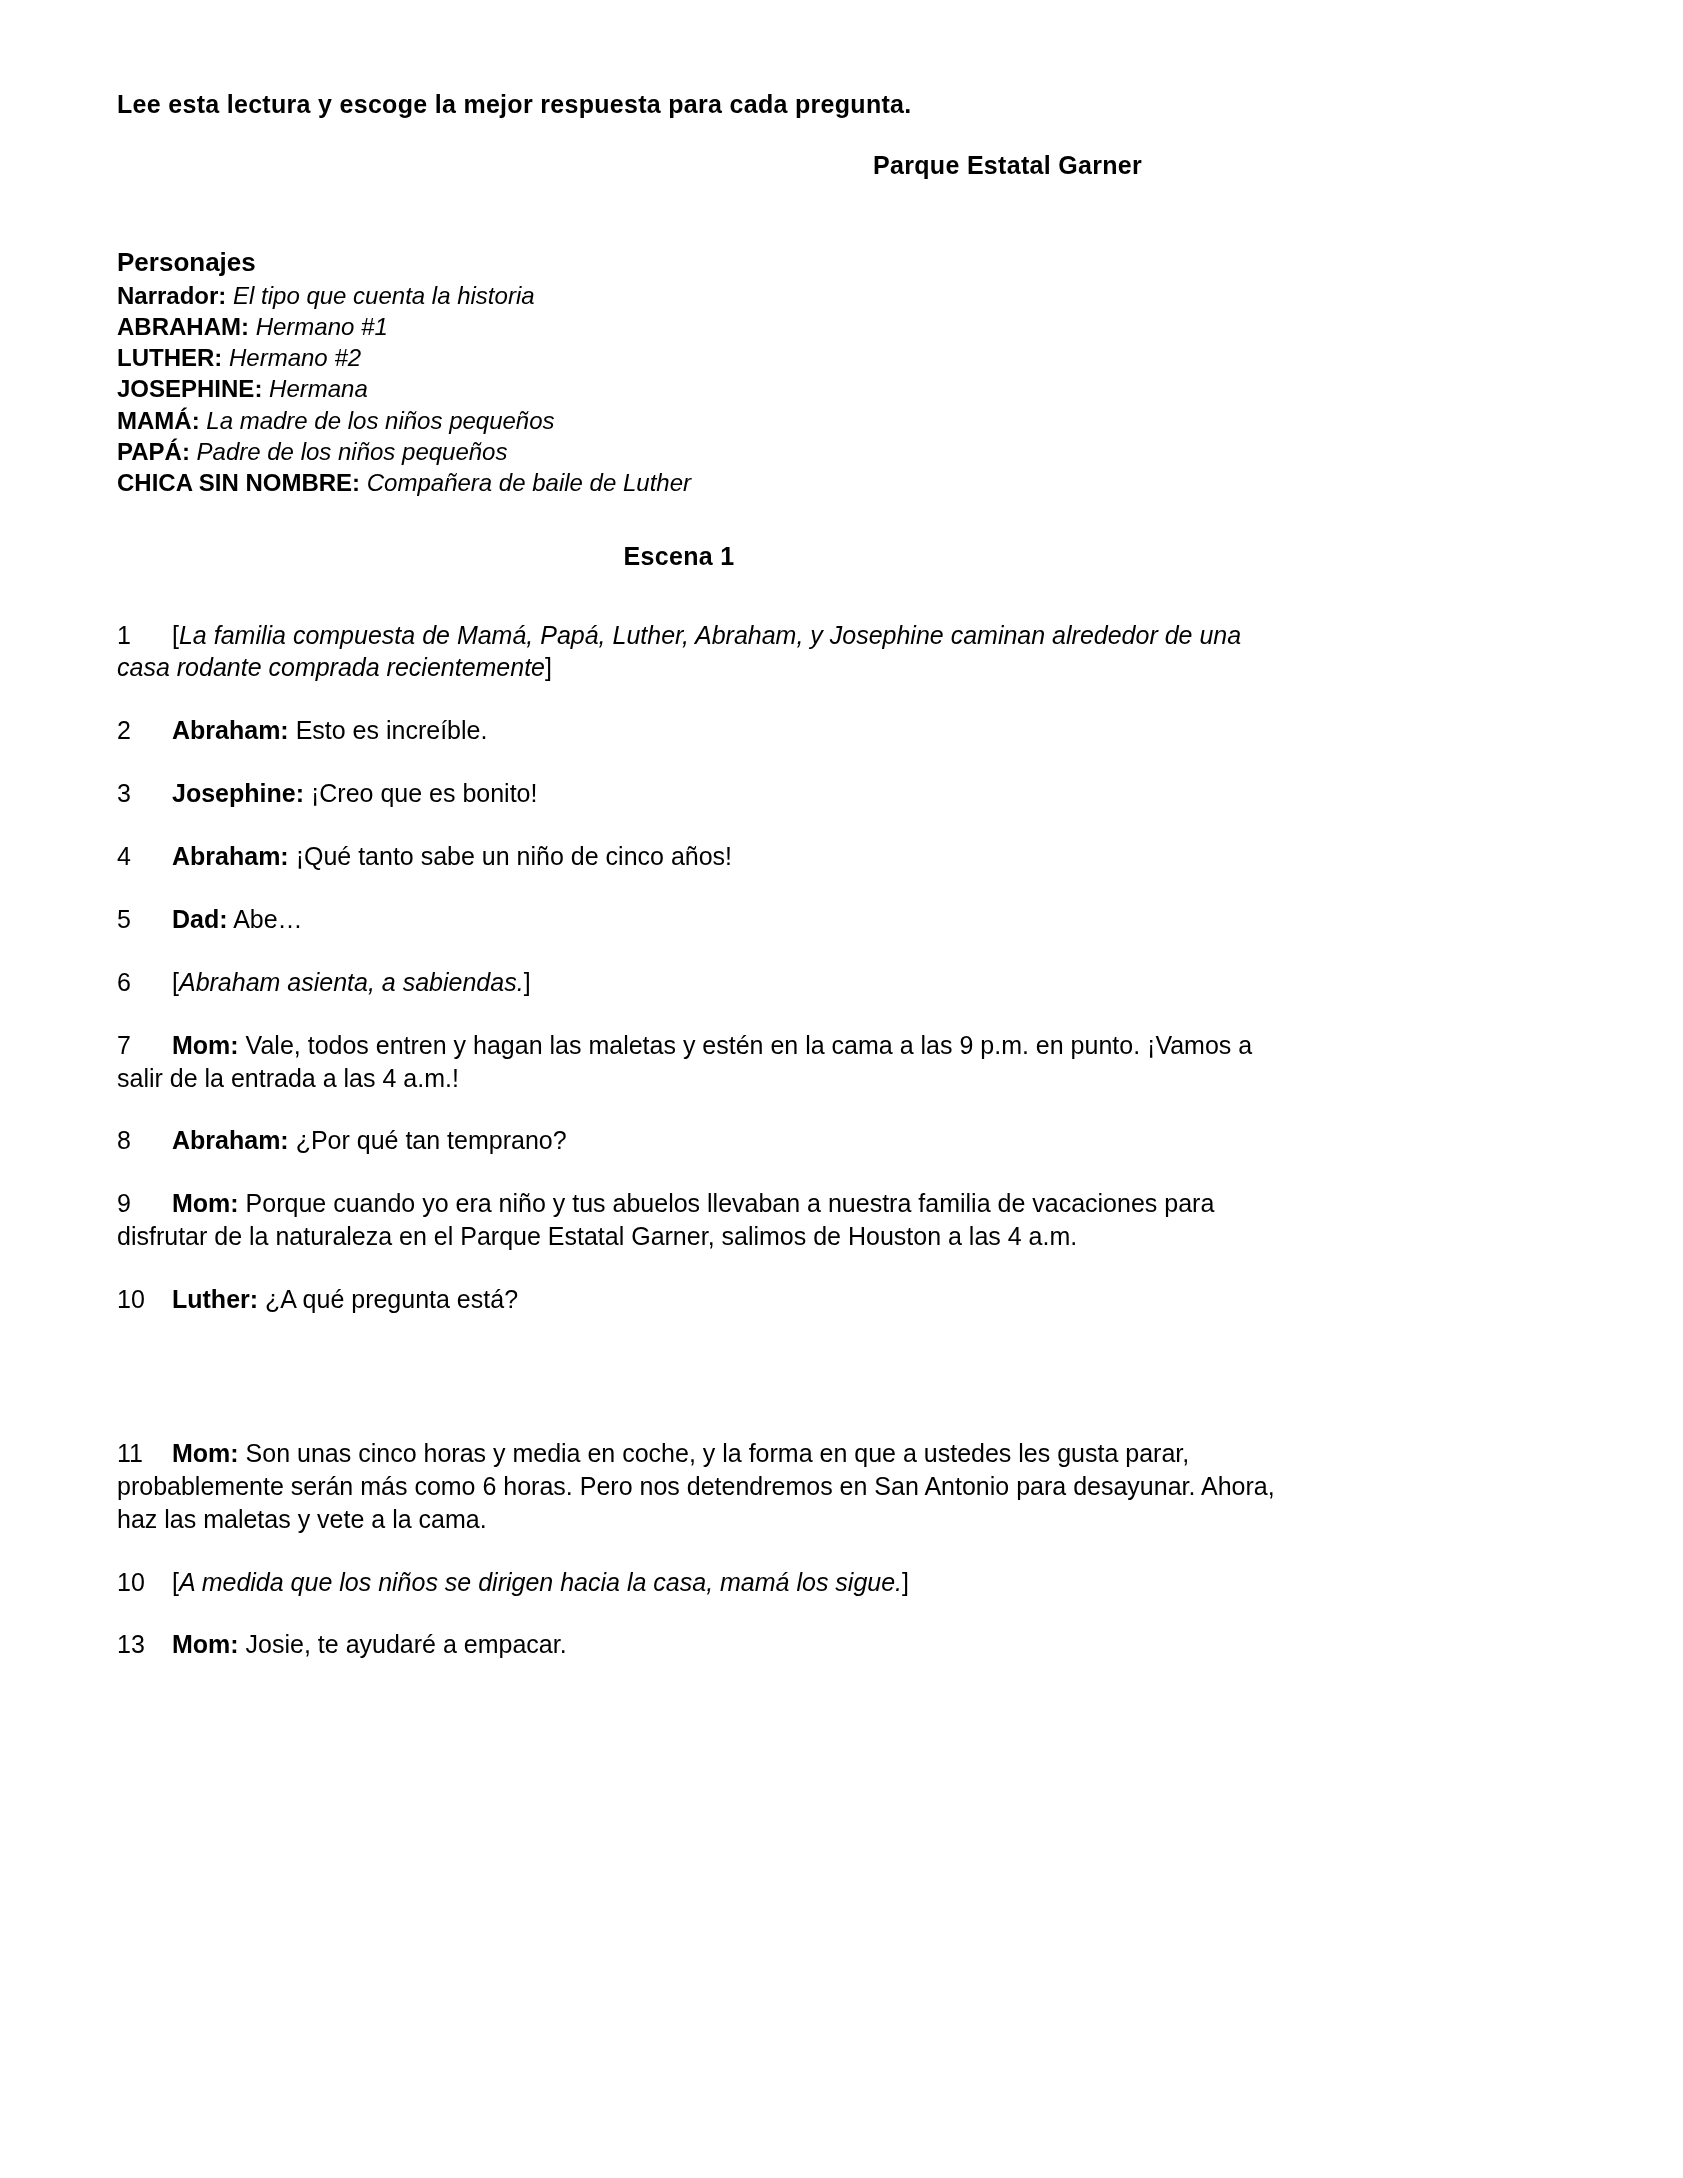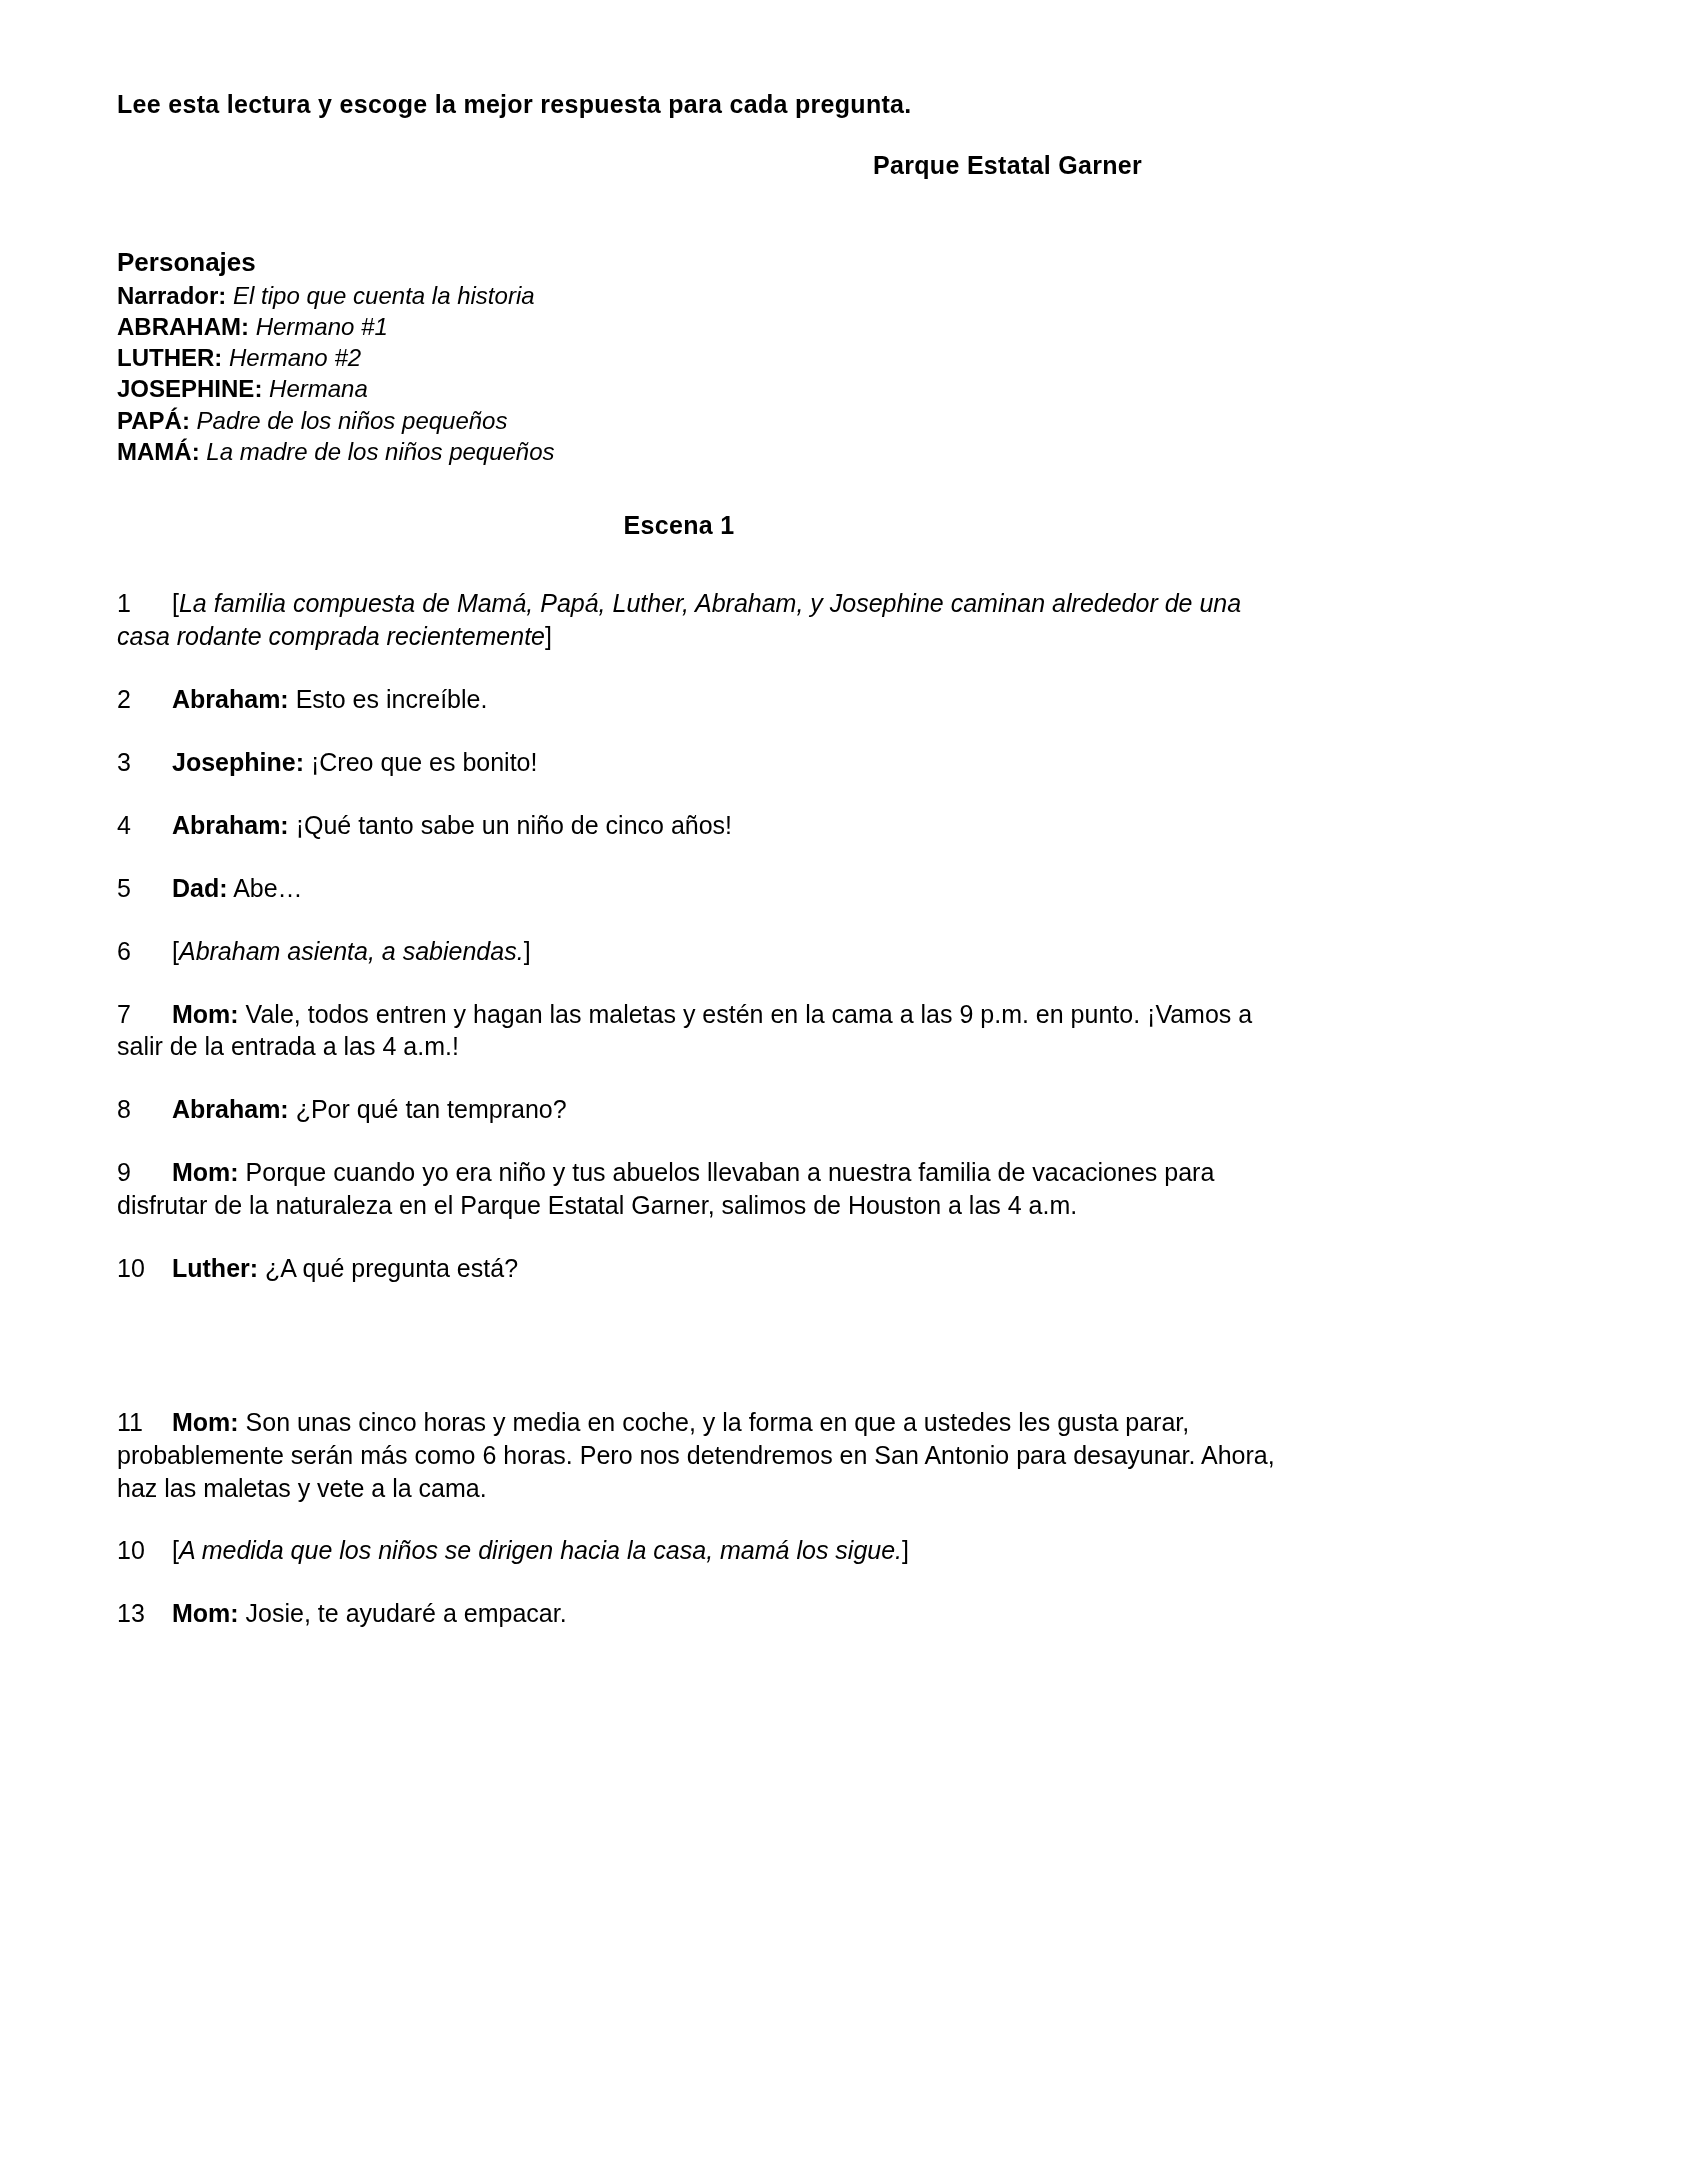--- a/index.html
+++ b/index.html
@@ -129,26 +129,30 @@
       </div>
       <div class="cast-row">
         <span class="cast-name">LUTHER:</span>
         <span class="cast-desc">Hermano #2</span>
       </div>
       <div class="cast-row">
         <span class="cast-name">JOSEPHINE:</span>
         <span class="cast-desc">Hermana</span>
       </div>
       <div class="cast-row">
+        <span class="cast-name">MAMÁ:</span>
+        <span class="cast-desc">La madre de los niños pequeños</span>
+      </div>
+      <div class="cast-row">
         <span class="cast-name">PAPÁ:</span>
         <span class="cast-desc">Padre de los niños pequeños</span>
       </div>
       <div class="cast-row">
-        <span class="cast-name">MAMÁ:</span>
-        <span class="cast-desc">La madre de los niños pequeños</span>
+        <span class="cast-name">CHICA SIN NOMBRE:</span>
+        <span class="cast-desc">Compañera de baile de Luther</span>
       </div>
     </div>
 
     <div class="spacer-scene"></div>
 
     <p class="scene-center">Escena 1</p>
 
     <div class="spacer-after-scene"></div>
 
     <div class="line">

